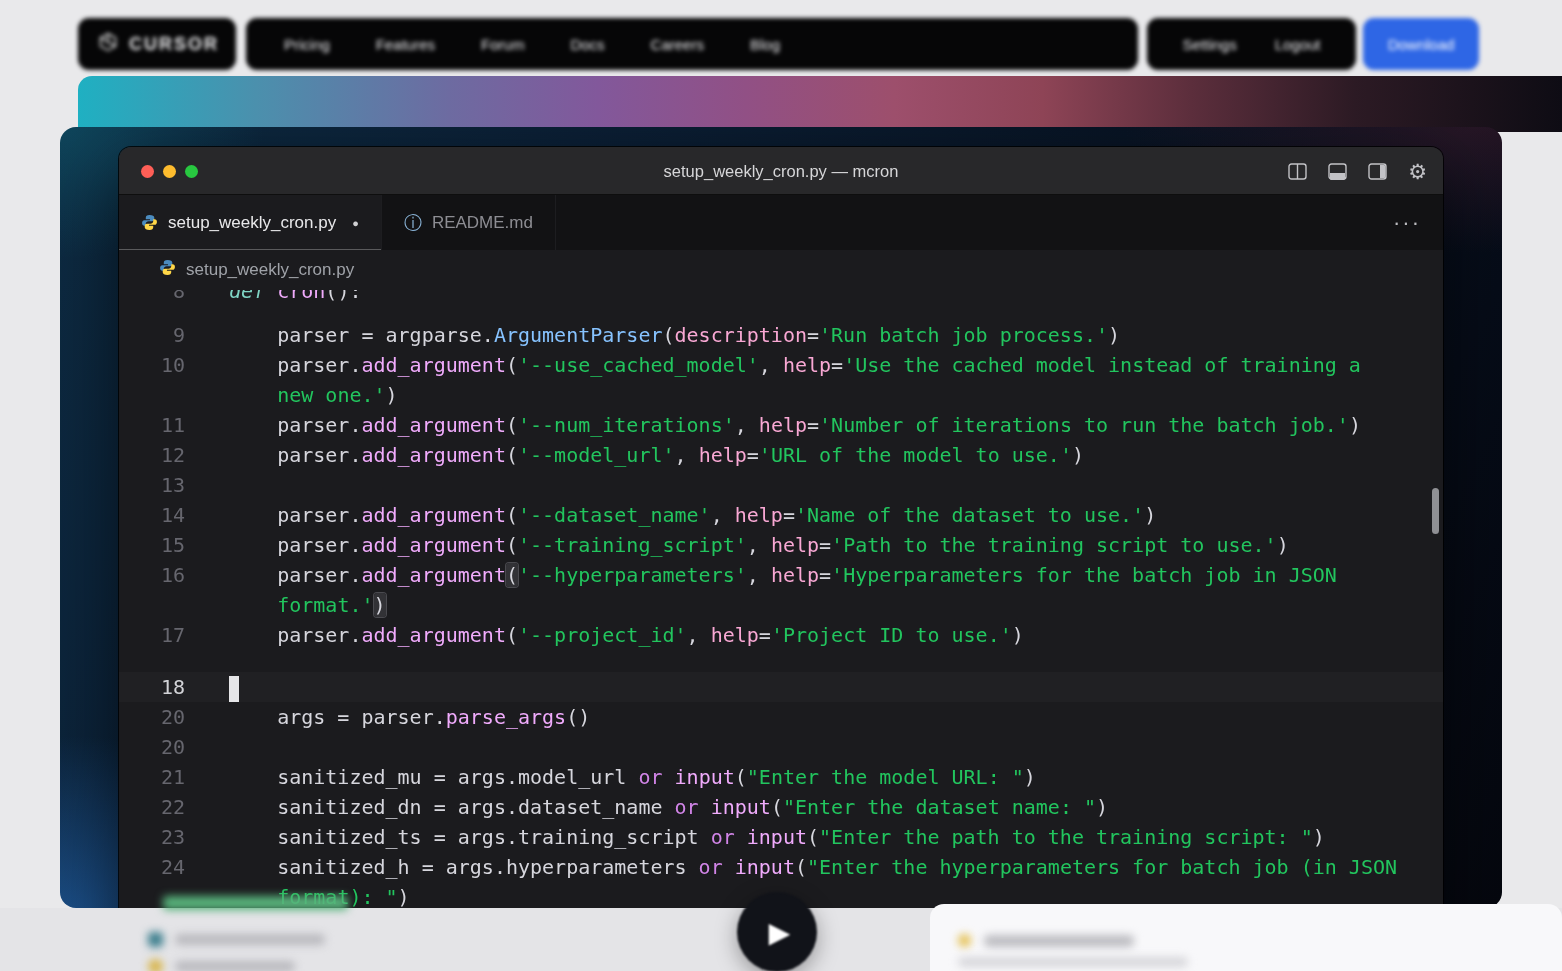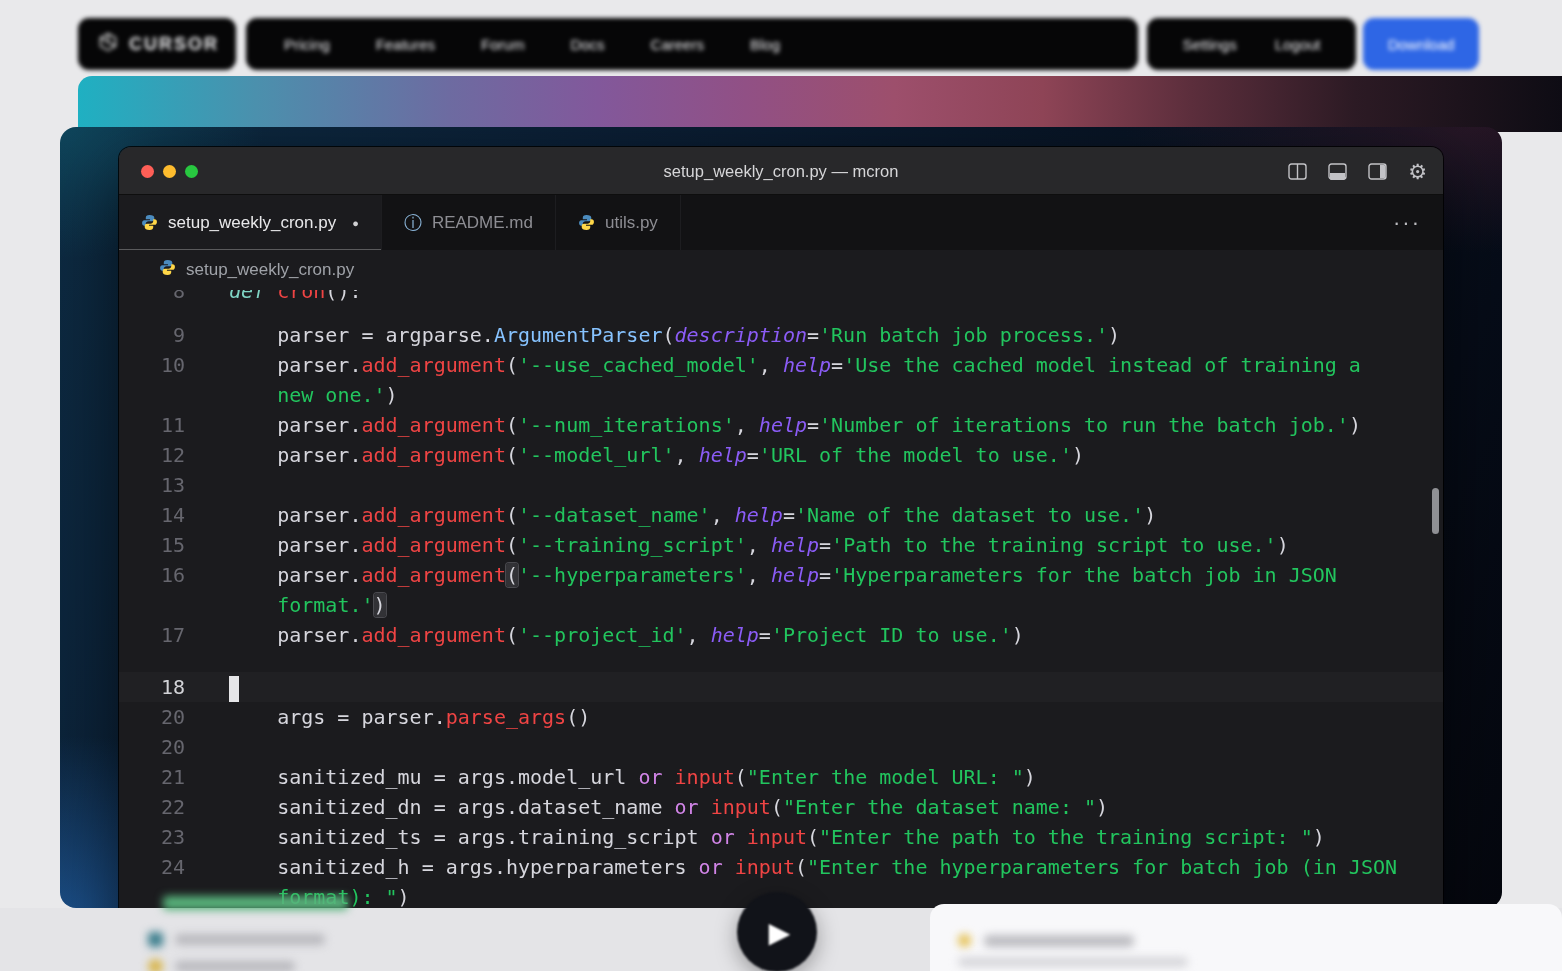--- a/index.html
+++ b/index.html
@@ -68,24 +68,24 @@
           font-size:20px; line-height:30px; }
   .row { display:flex; min-height:30px; }
   .row.clip { height:16px; overflow:hidden; }
   .row.clip > * { margin-top:-14px; }
   .row.active { background:rgba(255,255,255,.025);margin-top:22px; }
   .gutter { width:110px; padding-right:44px; text-align:right; color:#66666e; flex:none;
             user-select:none; }
   .row.active .gutter { color:#d2d3d7; }
   .content { white-space:pre; flex:1; overflow:hidden; color:#d6d6dd; }
   .tok-fg  { color:#d6d6dd; }
-  .tok-fn  { color:#ef4444; }
+  .tok-fn  { color:#f0abfc; }
   .tok-str { color:#22c55e; }
   .tok-cls { color:#87c3ff; }
-  .tok-ital{ color:#8b5cf6; font-style:italic; }
+  .tok-ital{ color:#f9a8d4; }
   .tok-kw  { color:#d285e8; }
   .tok-kw2 { color:#7fd4c4; font-style:italic; }
   .tok-br  { background:#323236; border-radius:3px; box-shadow:0 0 0 1px #4a4a4f; }
   .caret { display:inline-block; width:10px; height:26px; background:#e6e6e8;
            vertical-align:middle; }
   .scroll-thumb { position:absolute; right:4px; top:198px; width:7px; height:46px;
                   background:#8f9094; border-radius:4px; cursor:grab; }
 
   
   .below { position:absolute; left:0; top:908px; width:1562px; height:63px;
@@ -189,29 +189,20 @@
               <path fill="#FFD748" d="M8 15c2.5 0 3.5-1 3.5-2.5V11h-4v-.8h5.3c1.4 0 2.2-1.2 2.2-2.7S14.2 5 12.8 5h-1.3v1.8c0 1.4-1.2 2.4-2.6 2.4H5.5c-1.2 0-2 .9-2 2v1.3C3.5 14 5 15 8 15z"></path>
             </svg>
           </span>
           <span>setup_weekly_cron.py</span>
           <span class="mod-dot">●</span>
         </div>
         <div class="tab">
           <span class="tab-icon info-glyph">ⓘ</span>
           <span>README.md</span>
         </div>
-        <div class="tab">
-          <span class="tab-icon">
-            <svg width="17" height="17" viewBox="0 0 16 16">
-              <path fill="#4B8BBE" d="M8 1c-2.5 0-3.5 1-3.5 2.5V5h4v.8H3.2C1.8 5.8 1 7 1 8.5S1.8 11 3.2 11h1.3V9.2c0-1.4 1.2-2.4 2.6-2.4h3.4c1.2 0 2-.9 2-2V3.5C12.5 2 11 1 8 1z"></path>
-              <path fill="#FFD748" d="M8 15c2.5 0 3.5-1 3.5-2.5V11h-4v-.8h5.3c1.4 0 2.2-1.2 2.2-2.7S14.2 5 12.8 5h-1.3v1.8c0 1.4-1.2 2.4-2.6 2.4H5.5c-1.2 0-2 .9-2 2v1.3C3.5 14 5 15 8 15z"></path>
-            </svg>
-          </span>
-          <span>utils.py</span>
-        </div>
         <div class="tab-more">···</div>
       </div>
 
       <div class="breadcrumb">
         <span>
           <svg width="17" height="17" viewBox="0 0 16 16">
             <path fill="#4B8BBE" d="M8 1c-2.5 0-3.5 1-3.5 2.5V5h4v.8H3.2C1.8 5.8 1 7 1 8.5S1.8 11 3.2 11h1.3V9.2c0-1.4 1.2-2.4 2.6-2.4h3.4c1.2 0 2-.9 2-2V3.5C12.5 2 11 1 8 1z"></path>
             <path fill="#FFD748" d="M8 15c2.5 0 3.5-1 3.5-2.5V11h-4v-.8h5.3c1.4 0 2.2-1.2 2.2-2.7S14.2 5 12.8 5h-1.3v1.8c0 1.4-1.2 2.4-2.6 2.4H5.5c-1.2 0-2 .9-2 2v1.3C3.5 14 5 15 8 15z"></path>
           </svg>
         </span>

